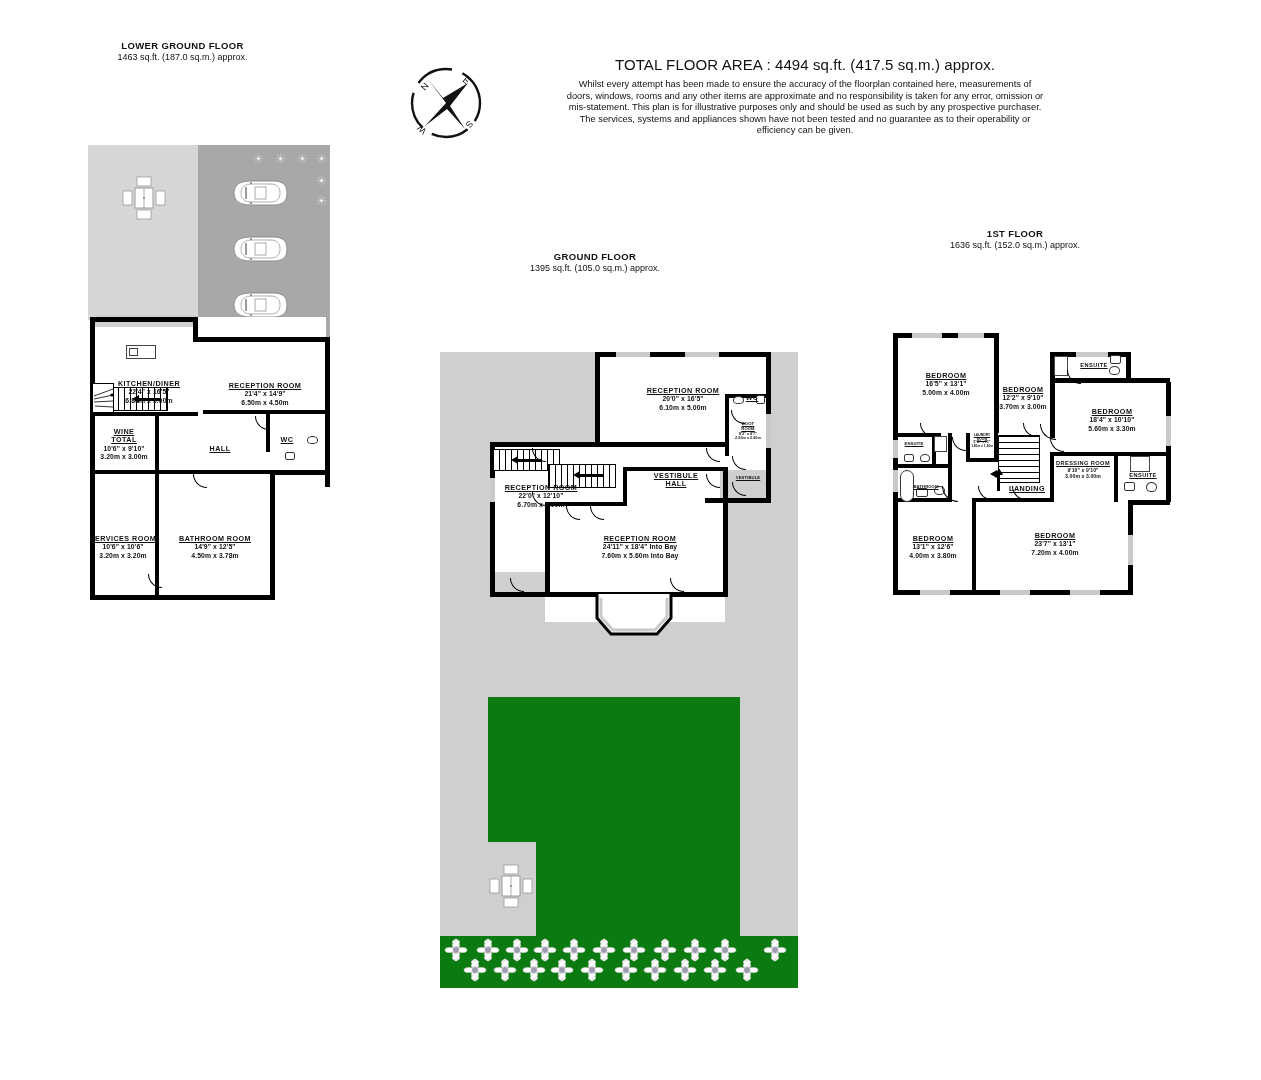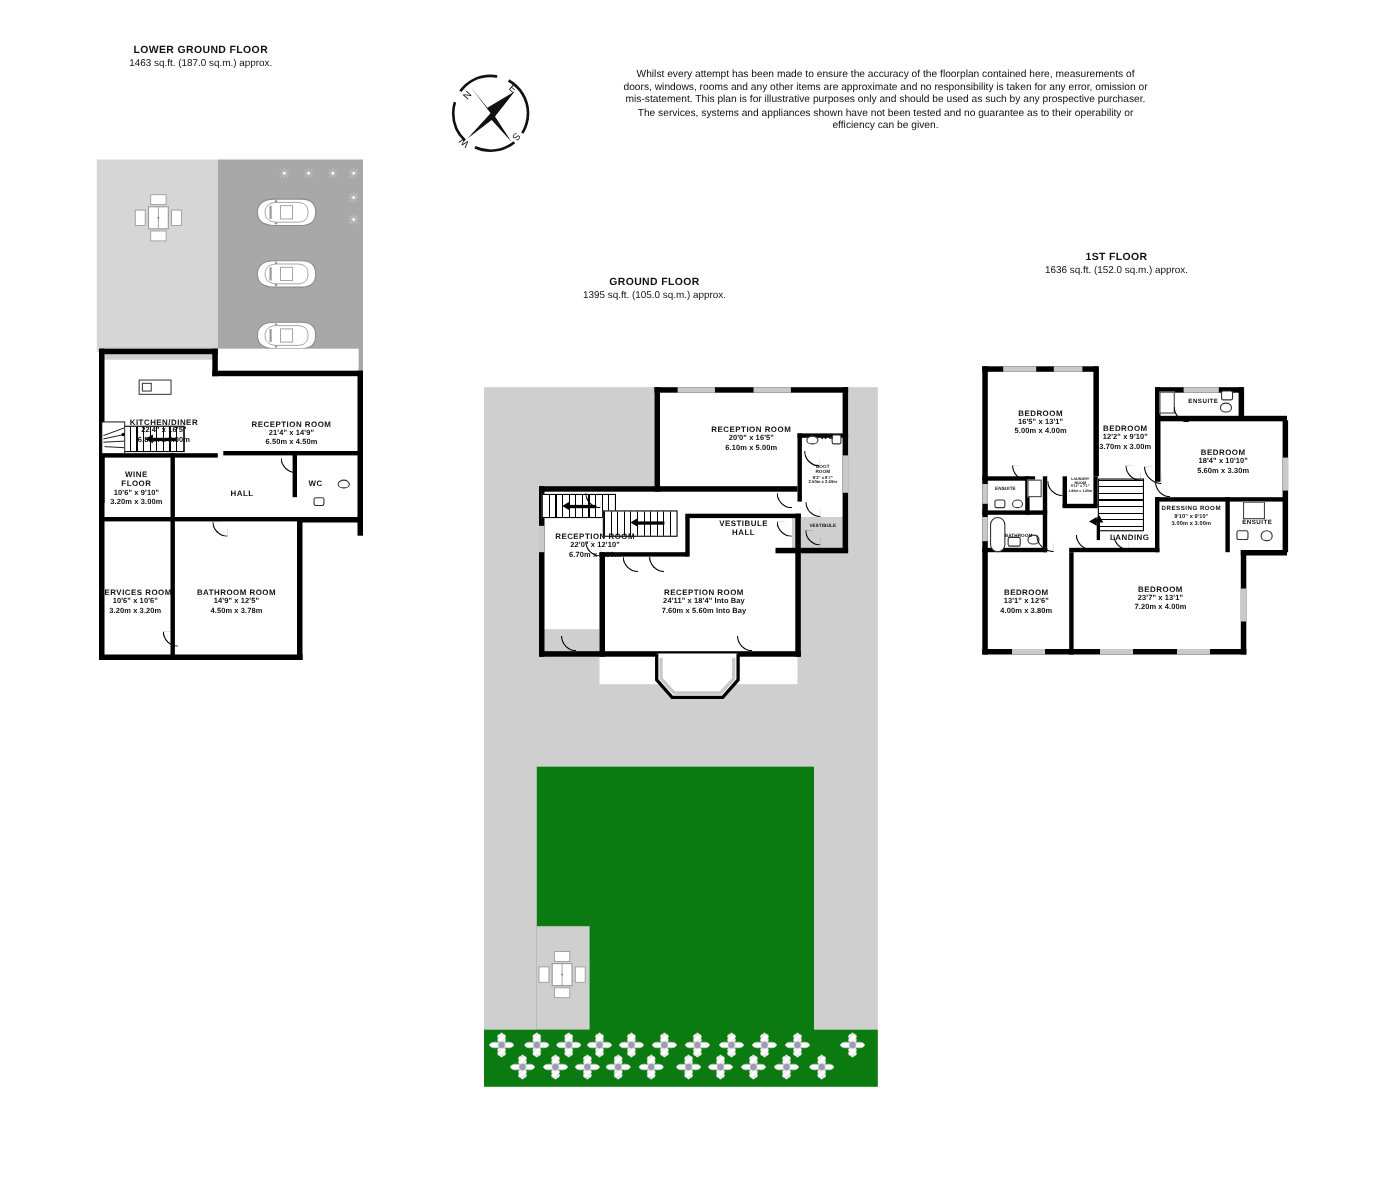--- a/index.html
+++ b/index.html
@@ -20,21 +20,21 @@
   .fill-white{position:absolute;background:#ffffff;}
   .fill-grey{position:absolute;background:#cfcfcf;}
   .fill-drive{position:absolute;background:#a8a8a8;}
   .fill-patio{position:absolute;background:#d6d6d6;}
   .fill-lawn{position:absolute;background:#0b7a10;}
   .win{position:absolute;background:#c9c9c9;}
 
   
   .rl{position:absolute;text-align:center;font-weight:700;line-height:1.18;
       font-size:7.2px;letter-spacing:.25px;white-space:nowrap;}
-  .rl .nm{font-size:7.2px;font-weight:700;letter-spacing:.45px;}
+  .rl .nm{font-size:7.2px;font-weight:700;letter-spacing:.45px;text-decoration:underline;}
   .rl .d1,.rl .d2{font-size:6.8px;font-weight:700;letter-spacing:.1px;}
   .rl.sm .nm{font-size:5.6px;}
   .rl.sm .d1,.rl.sm .d2{font-size:5.1px;}
   .rl.xs .nm{font-size:4.2px;letter-spacing:.1px;}
   .rl.xs .d1,.rl.xs .d2{font-size:3.8px;letter-spacing:0;}
   .rl.tiny .nm{font-size:3.4px;letter-spacing:0;}
   .rl.tiny .d1,.rl.tiny .d2{font-size:3.2px;letter-spacing:0;}
   .rl.lbl-only .nm{font-size:7.2px;}
 
   
@@ -236,21 +236,21 @@
     <div class="d1">22'4"  x 16'5"</div>
     <div class="d2">6.80m  x 5.00m</div>
   </div>
   <div class="rl" style="left:125px;top:242px;width:110px;">
     <div class="nm">RECEPTION ROOM</div>
     <div class="d1">21'4"  x 14'9"</div>
     <div class="d2">6.50m  x 4.50m</div>
   </div>
   <div class="rl" style="left:8px;top:288px;width:62px;">
     <div class="nm">WINE</div>
-    <div class="nm">FLOOR</div>
+    <div class="nm">TOTAL</div>
     <div class="d1">10'6"  x 9'10"</div>
     <div class="d2">3.20m  x 3.00m</div>
   </div>
   <div class="rl lbl-only" style="left:110px;top:305px;width:50px;">
     <div class="nm">HALL</div>
   </div>
   <div class="rl lbl-only" style="left:188px;top:296px;width:28px;">
     <div class="nm">WC</div>
   </div>
   <div class="rl" style="left:0px;top:395px;width:76px;">
@@ -270,20 +270,21 @@
     <circle cx="41" cy="41" r="34" fill="none" stroke="#111" stroke-width="2.4" stroke-dasharray="38 11 38 11" stroke-dashoffset="19"></circle>
     <path d="M41,41 L22,16 L38,36 L63,21 L45,44 L60,67 L42,47 L20,64 Z" fill="#111"></path>
     <text x="20" y="29" font-family="Liberation Sans, sans-serif" font-size="9" fill="#111" transform="rotate(-50 20 29)">N</text>
     <text x="57" y="19" font-family="Liberation Sans, sans-serif" font-size="9" fill="#111" transform="rotate(40 57 19)">E</text>
     <text x="64" y="58" font-family="Liberation Sans, sans-serif" font-size="9" fill="#111" transform="rotate(130 64 58)">S</text>
     <text x="22" y="68" font-family="Liberation Sans, sans-serif" font-size="9" fill="#111" transform="rotate(-140 22 68)">W</text>
   </svg>
 </div>
 
 <div class="abs" style="left:565px;top:56px;width:480px;">
+  <div class="total-area">TOTAL FLOOR AREA : 4494 sq.ft. (417.5 sq.m.) approx.</div>
   <div class="disclaimer" style="margin-top:6px;">Whilst every attempt has been made to ensure the accuracy of the floorplan contained here, measurements of doors, windows, rooms and any other items are approximate and no responsibility is taken for any error, omission or mis-statement. This plan is for illustrative purposes only and should be used as such by any prospective purchaser. The services, systems and appliances shown have not been tested and no guarantee as to their operability or efficiency can be given.</div>
 </div>
 
 <div class="abs" style="left:500px;top:251px;width:190px;">
   <div class="floor-title">GROUND FLOOR</div>
   <div class="floor-sub">1395 sq.ft. (105.0 sq.m.) approx.</div>
 </div>
 
 <div class="plan" style="left:440px;top:352px;width:360px;height:636px;">
 

